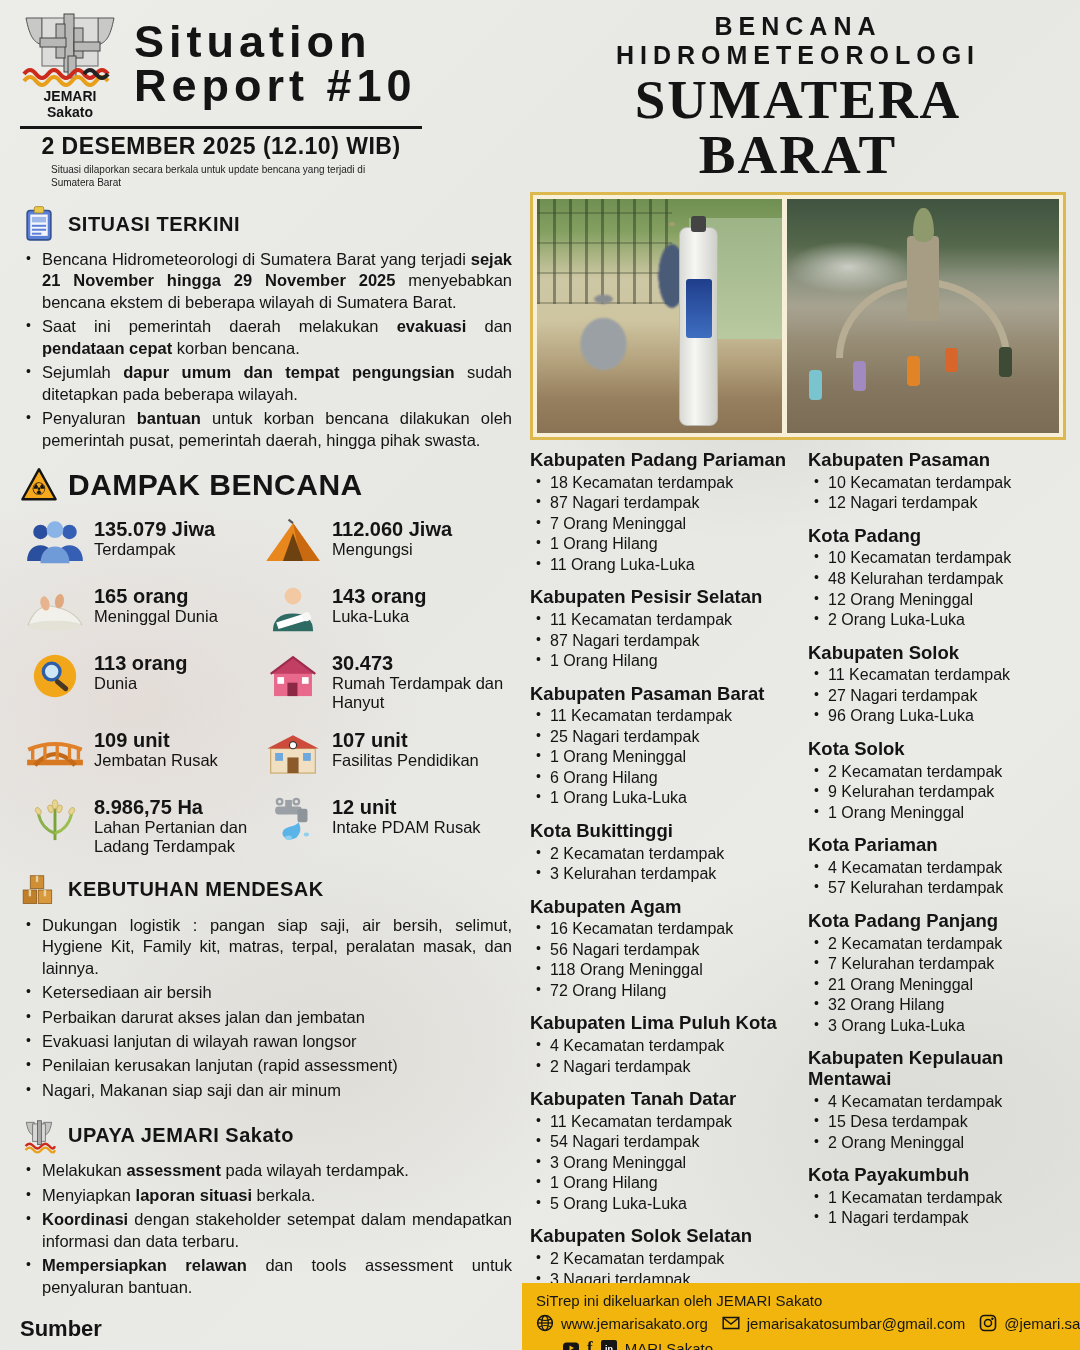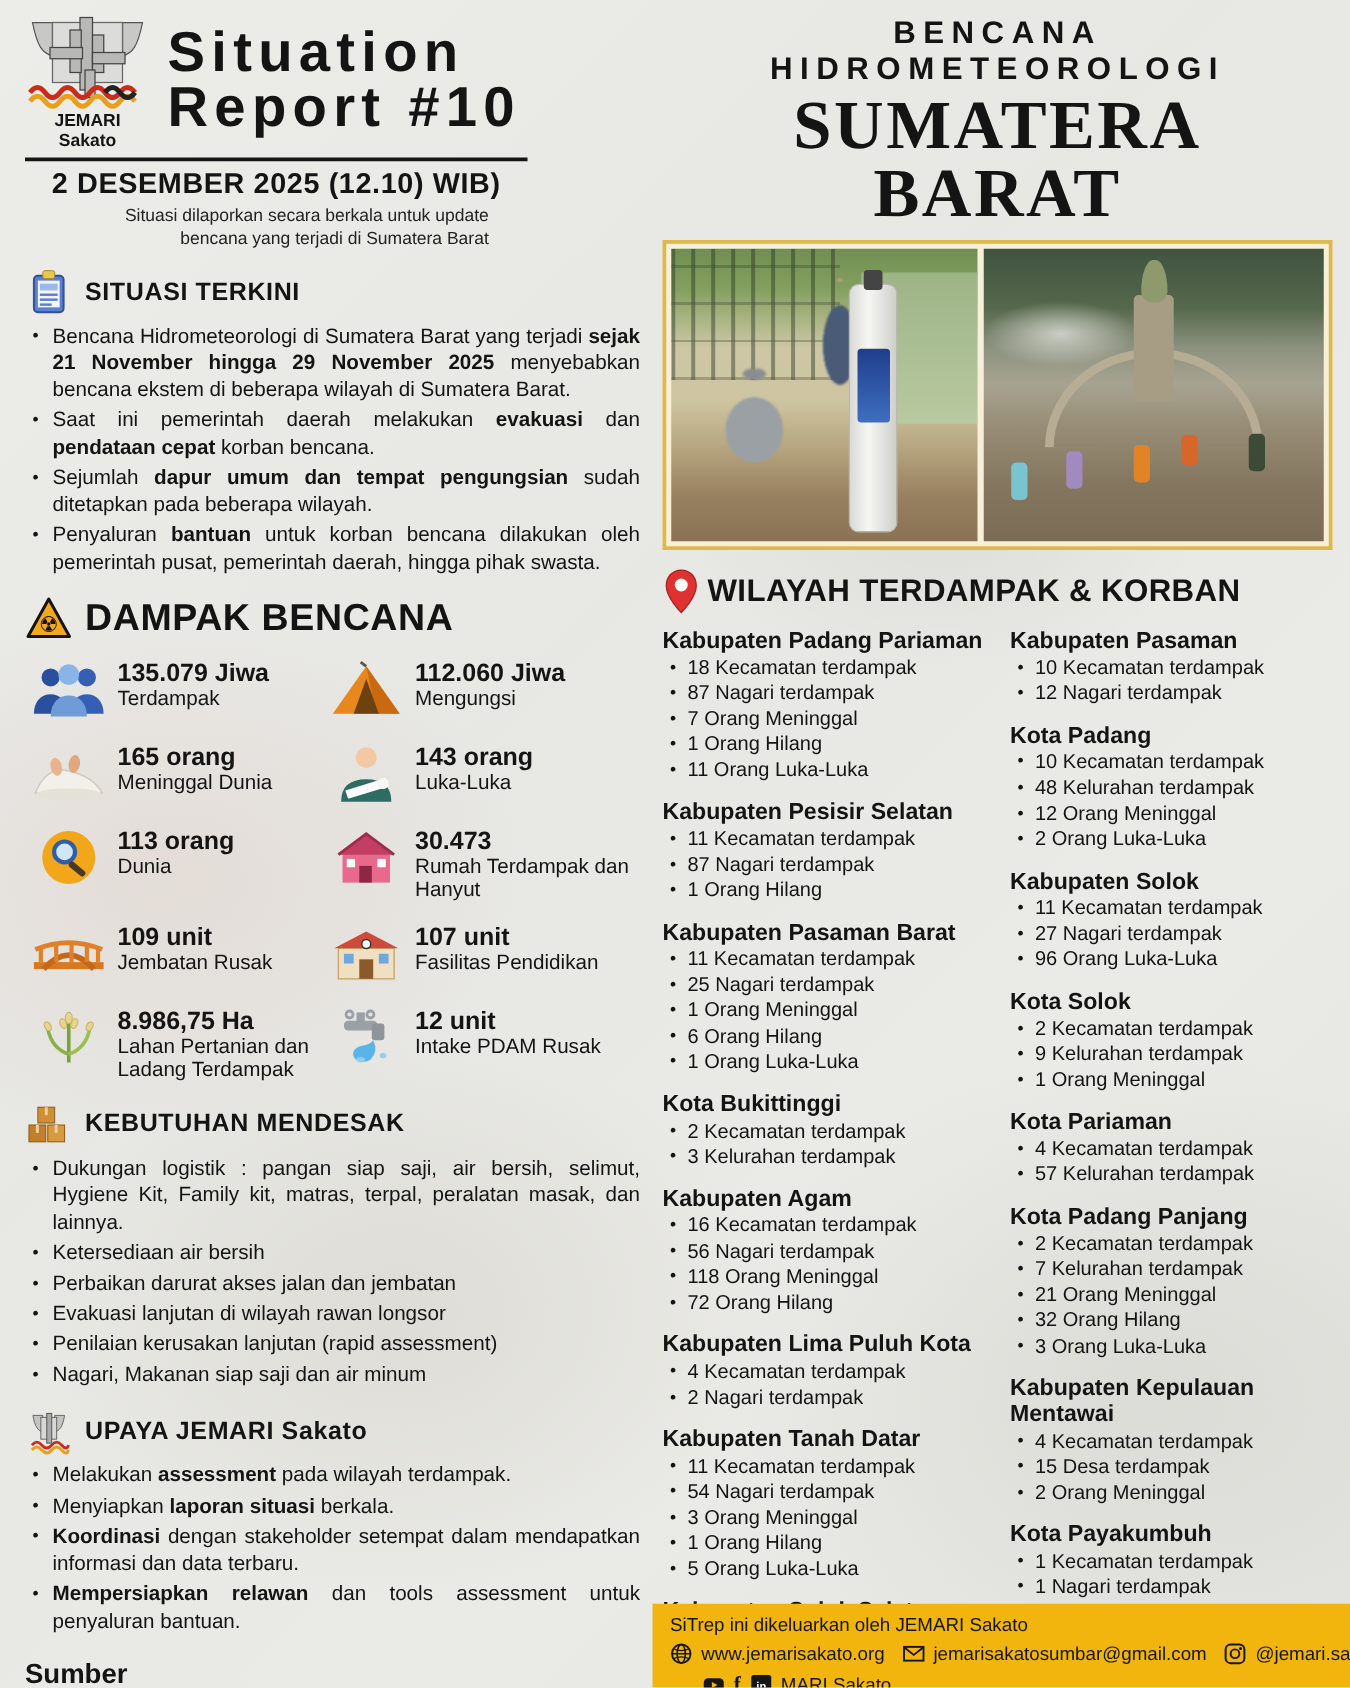--- a/index.html
+++ b/index.html
@@ -19,21 +19,21 @@
   .col-left{position:absolute;left:20px;top:12px;width:492px;}
   .col-right{position:absolute;left:530px;top:8px;width:536px;}
 
   
   .header-row{display:flex;align-items:flex-start;gap:14px;}
   .logo{width:100px;text-align:center;flex:0 0 auto;}
   .logo-caption{font-size:14px;font-weight:800;margin-top:-2px;}
   .main-title{font-size:45px;font-weight:700;letter-spacing:5px;line-height:.98;padding-top:8px;}
   .title-rule{border:none;border-top:3px solid #161616;width:402px;margin:6px 0 4px 0;}
   .report-date{width:402px;text-align:center;font-size:23px;font-weight:800;letter-spacing:.5px;}
-  .report-subtitle{width:340px;margin:4px auto 16px 31px;text-align:right;font-size:14px;line-height:1.25;color:#222;}
+  .report-subtitle{width:340px;margin:4px auto 16px 31px;text-align:left;font-size:10px;line-height:1.25;color:#222;}
 
   
   section{margin-top:15px;}
   .sec-head{display:flex;align-items:center;gap:10px;}
   .sec-head h2{margin:0;font-size:20px;font-weight:800;letter-spacing:.5px;}
   .sec-head.big h2{font-size:30px;}
   .sec-icon{width:38px;height:38px;flex:0 0 auto;display:inline-block;}
   .bullets{list-style:none;margin:6px 0 0 0;padding:0;font-size:16.5px;line-height:1.3;text-align:justify;}
   .bullets li{position:relative;padding-left:22px;margin-top:3px;}
   .bullets li::before{content:"•";position:absolute;left:6px;top:0;font-size:14px;}
@@ -410,29 +410,20 @@
         <div class="pb-arch"></div>
         <div class="pb-pillar"></div>
         <div class="pb-fig f1"></div>
         <div class="pb-fig f2"></div>
         <div class="pb-fig f3"></div>
         <div class="pb-fig f4"></div>
         <div class="pb-fig f5"></div>
       </div>
     </div>
 
-    <div class="wilayah-head">
-      <span class="pin">
-        <svg viewBox="0 0 30 38">
-            <path d="M15 2 C8 2 3 7.5 3 14.5 C3 24 15 36 15 36 S27 24 27 14.5 C27 7.5 22 2 15 2 Z" fill="#e03131" stroke="#a81f1f"></path>
-            <circle cx="15" cy="14" r="5.2" fill="#fff"></circle>
-          </svg>
-      </span>
-      <h2>WILAYAH TERDAMPAK &amp; KORBAN</h2>
-    </div>
 
     <div class="region-cols">
         <div class="region-col">
           <div class="region">
             <div class="region-name">Kabupaten Padang Pariaman</div>
             <ul class="bullets small">
               <li>18 Kecamatan terdampak</li>
               <li>87 Nagari terdampak</li>
               <li>7 Orang Meninggal</li>
               <li>1 Orang Hilang</li>

